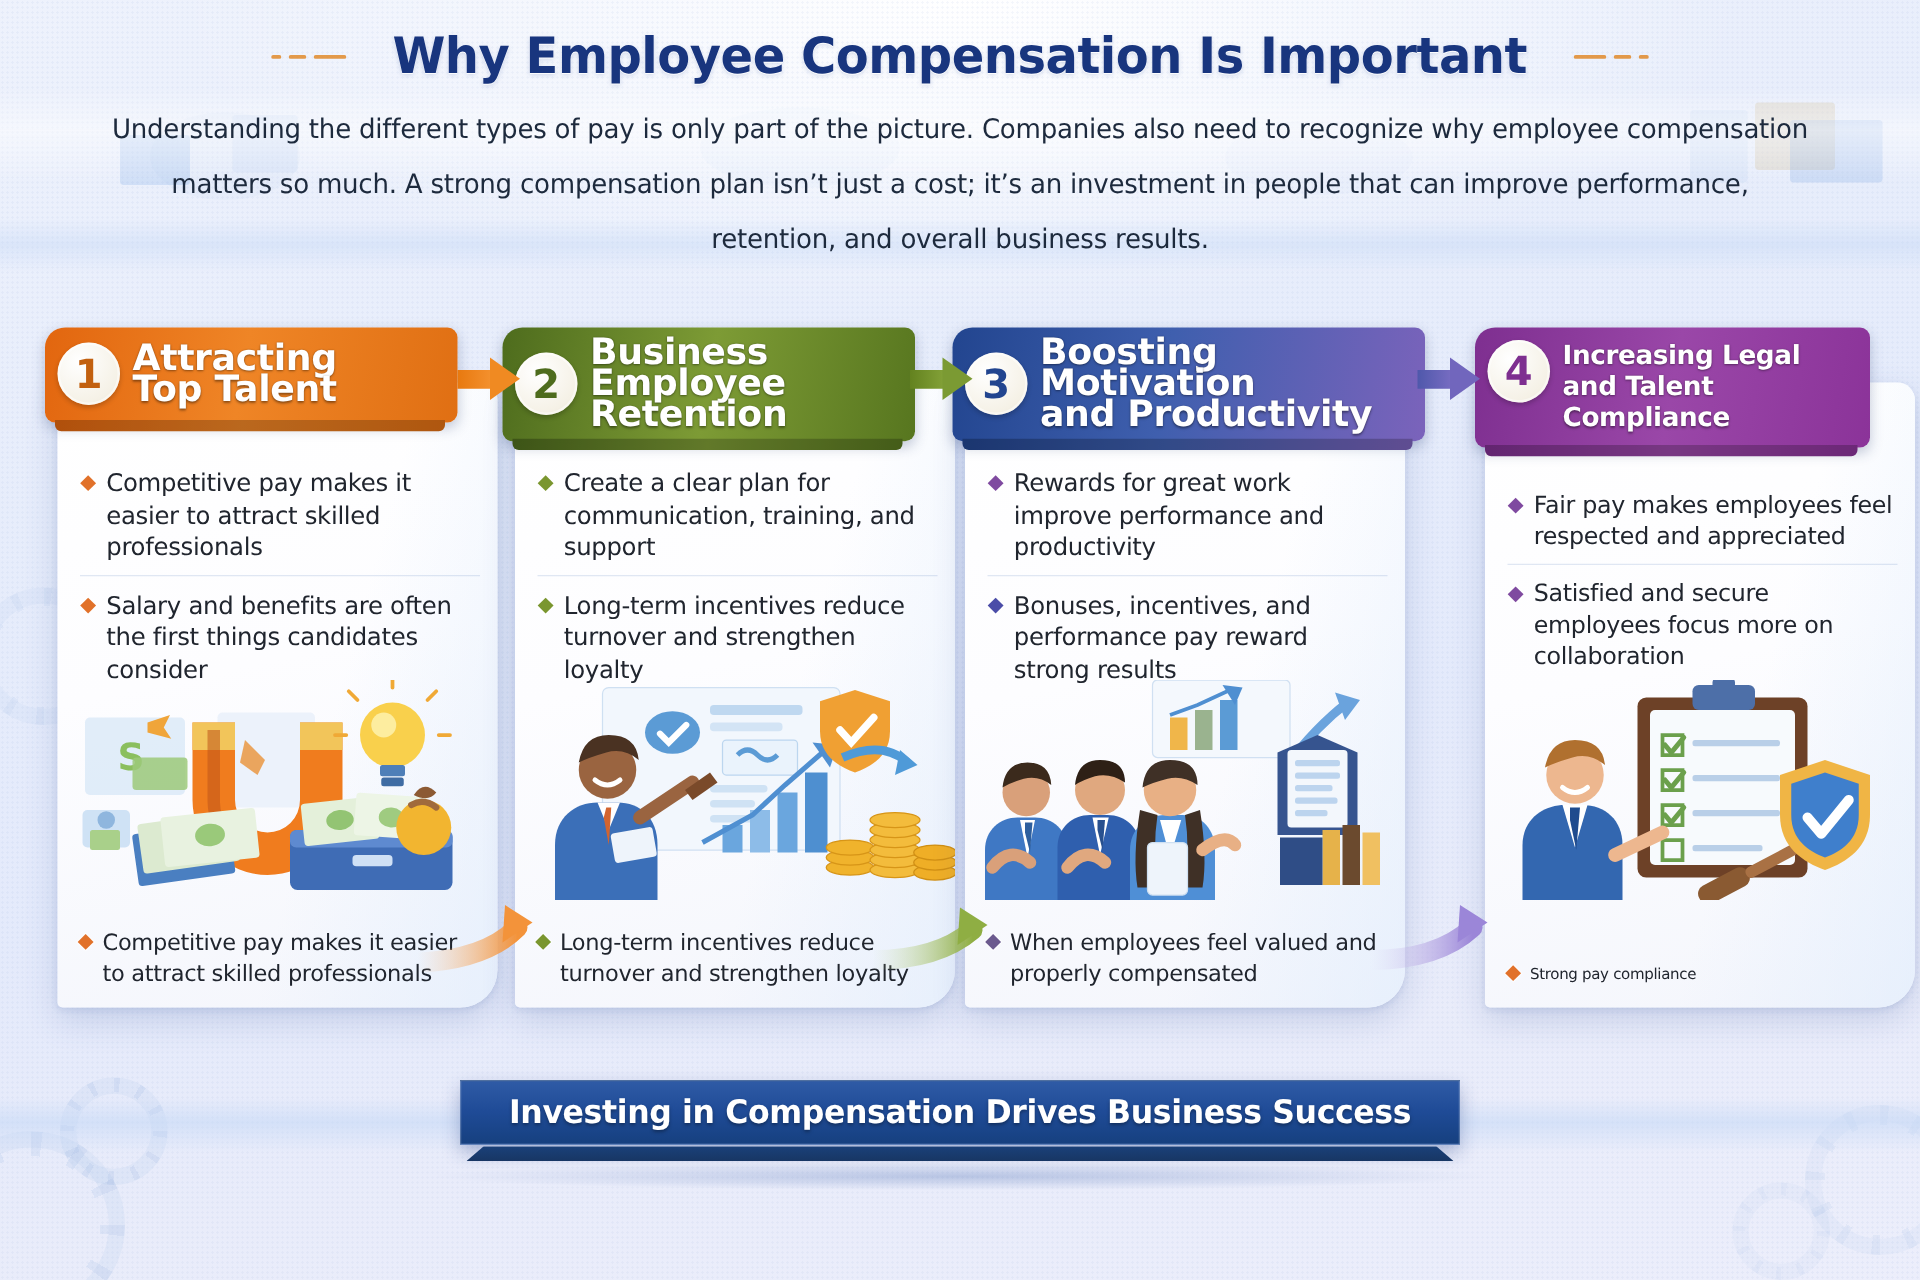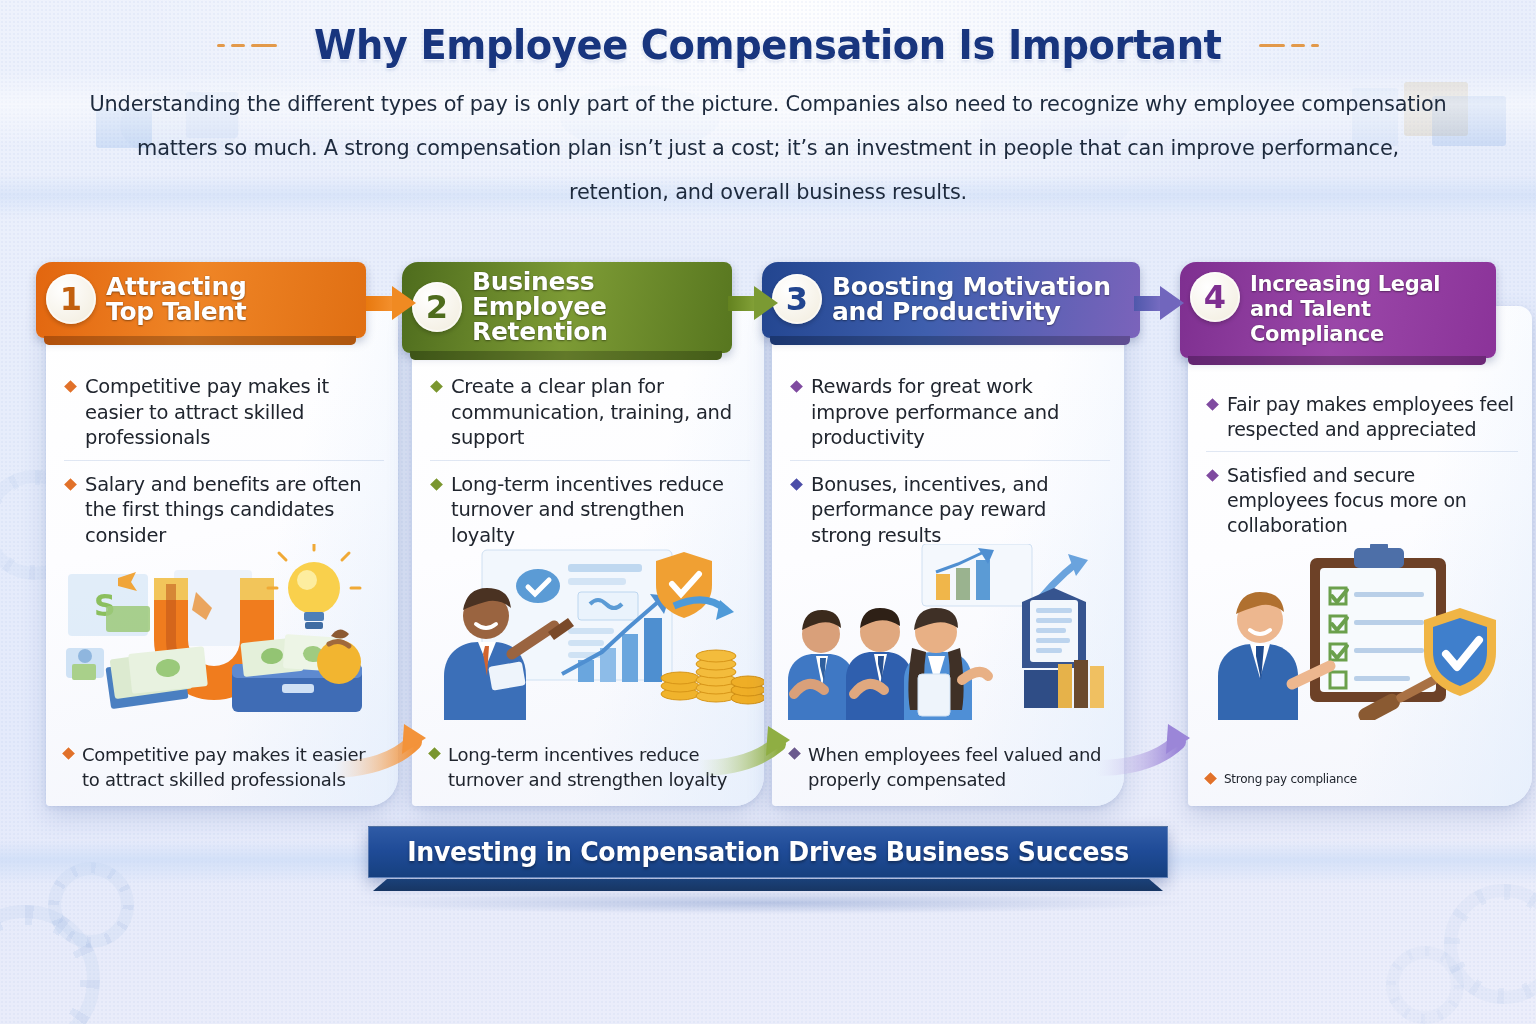--- a/index.html
+++ b/index.html
@@ -132,21 +132,21 @@
     background: radial-gradient(circle at 35% 30%, #ffffff 0%, #f5f1e6 70%, #e9e2d2 100%);
     box-shadow: inset 0 0 0 2px rgba(255,255,255,.5), 0 2px 4px rgba(0,0,0,.22);
     display:flex; align-items:center; justify-content:center;
     font-family:"DejaVu Sans", sans-serif; font-weight:700; font-size:32px;
     line-height:1;
   }
   .n1{ color:#c2600f } .n2{ color:#4e6c1d } .n3{ color:#22458f } .n4{ color:#7e2f90 }
 
   .r-title{
     font-family:"DejaVu Sans", sans-serif;
-    font-weight:700; font-size:25px; line-height:25px;
+    font-weight:700; font-size:29px; line-height:25px;
     color:#fff; letter-spacing:-.3px;
     text-shadow: 0 1px 2px rgba(0,0,0,.38), 0 0 1px rgba(0,0,0,.3);
   }
   .card.c4 .r-title{ font-size:21px; line-height:25px; }
 
   
   .connector{
     position:absolute; top:24px; width:50px; height:34px; z-index:4;
   }
   .connector .shaft{
@@ -190,21 +190,21 @@
   .cap p{
     font-family:"DejaVu Sans", sans-serif;
     font-size:18px; line-height:25px; color:#20252e; letter-spacing:-.25px;
   }
   .card.c4 .cap p{ font-size:12px; }
 
   
   .curve-arrow{ position:absolute; bottom:36px; z-index:7; width:120px; height:56px; }
 
   
-  .banner-wrap{ position:absolute; left:0; right:0; top:826px; height:68px; z-index:6; display:flex; justify-content:center; }
+  .banner-wrap{ position:absolute; left:0; right:0; top:864px; height:68px; z-index:6; display:flex; justify-content:center; }
   .banner{
     position:relative; width:800px; height:52px;
     background: linear-gradient(180deg,#2f5ba6 0%, #1f4b97 48%, #16407f 100%);
     display:flex; align-items:center; justify-content:center;
     box-shadow: 0 6px 14px rgba(30,60,130,.32);
     border:1px solid rgba(255,255,255,.25);
   }
   .banner span{
     font-family:"DejaVu Sans", sans-serif;
     font-weight:700; font-size:26px; color:#fff; letter-spacing:-.3px;

